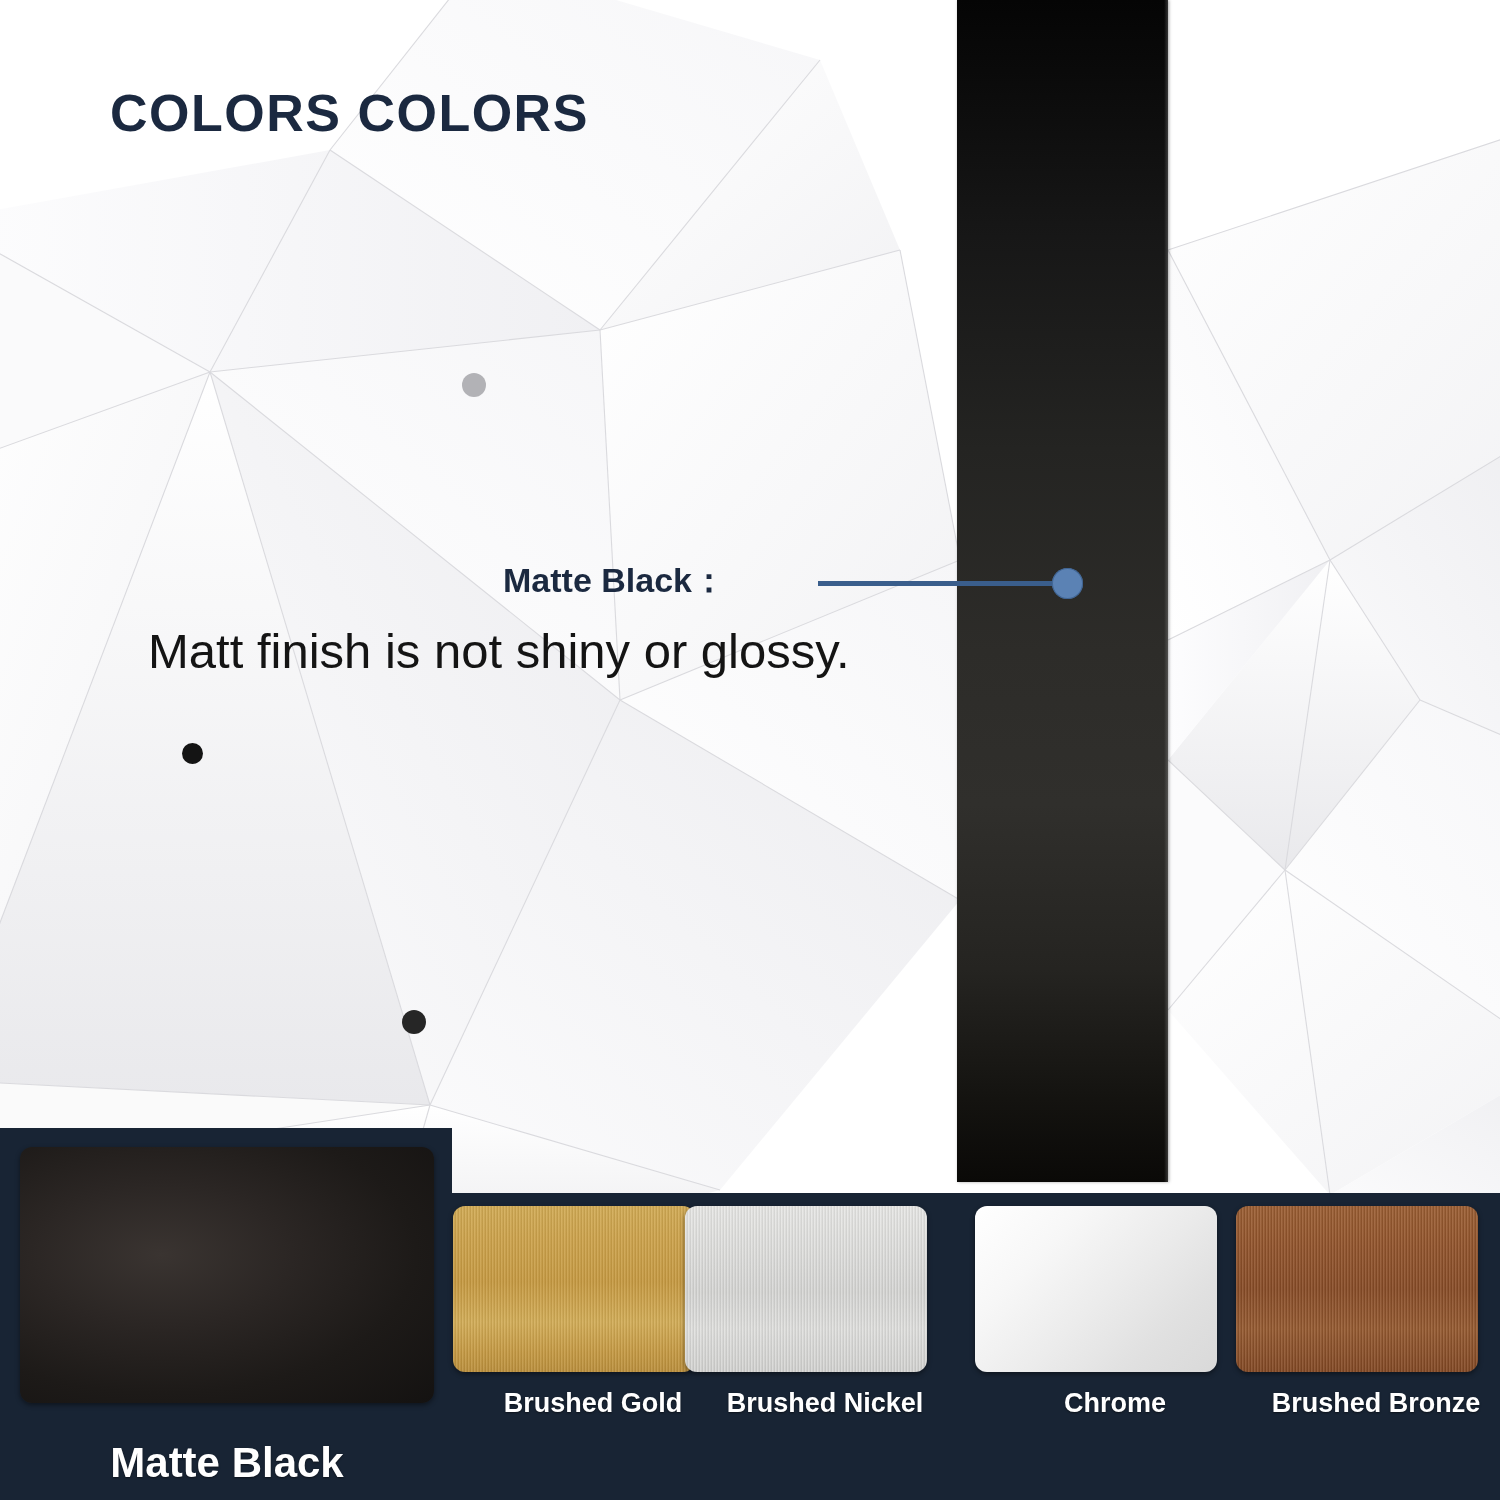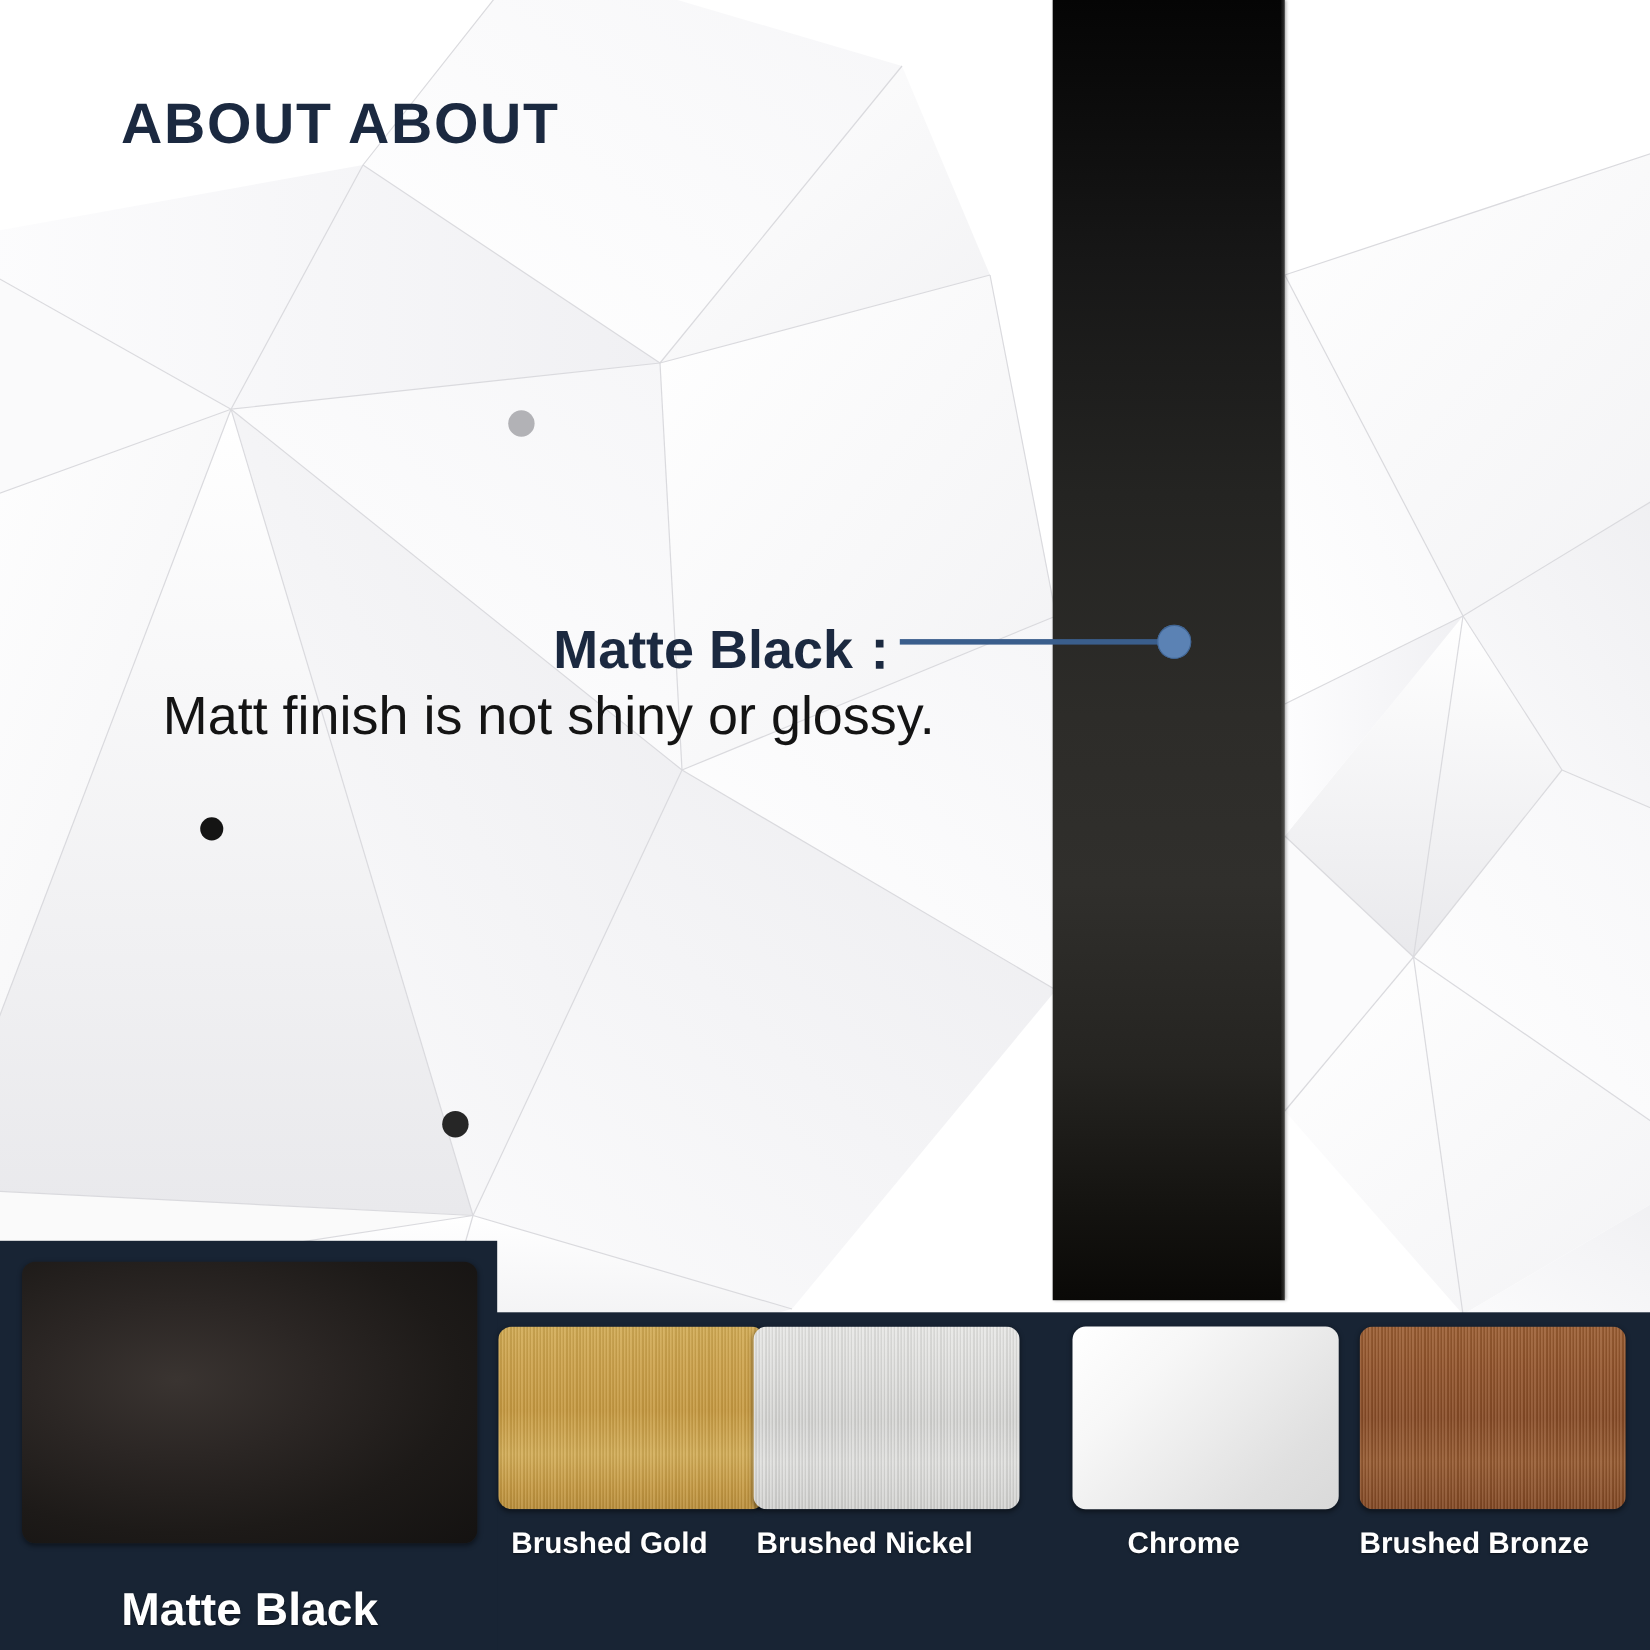--- a/index.html
+++ b/index.html
@@ -102,21 +102,21 @@
     font-size: 52px;
     font-weight: bold;
     letter-spacing: 1.5px;
     color: #1b2940;
     white-space: nowrap;
   }
   #callout-title {
     position: absolute;
     left: 503px;
     top: 558px;
-    font-size: 49px;
+    font-size: 34px;
     font-weight: bold;
     color: #1b2940;
     white-space: nowrap;
   }
   #callout-desc {
     position: absolute;
     left: 148px;
     top: 623px;
     font-size: 49px;
     font-weight: normal;
@@ -167,21 +167,21 @@
     width: 414px;
     height: 256px;
     background:
       radial-gradient(ellipse at 34% 42%, #3a3431 0%, #2b2624 34%, #1d1a18 66%, #141211 100%);
   }
   #cell-matte-black .swatch-label {
     margin-top: 36px;
     font-size: 42px;
   }
 
-  .cell-small { top: 1206px; width: 202px; }
+  .cell-small { top: 1206px; width: 280px; }
   .cell-small .swatch-tile { width: 242px; height: 166px; }
   .cell-small .swatch-label { margin-top: 16px; font-size: 27px; }
 
   #cell-brushed-gold { left: 453px; }
   #cell-brushed-nickel { left: 685px; }
   #cell-chrome { left: 975px; }
   #cell-brushed-bronze { left: 1236px; }
 
   
   .tex-gold {
@@ -300,21 +300,21 @@
       <line x1="1168" y1="250" x2="1560" y2="120"></line>
     </g>
   </svg>
 
   <div class="bg-dot" id="dot-gray"></div>
   <div class="bg-dot" id="dot-black-1"></div>
   <div class="bg-dot" id="dot-black-2"></div>
 
   <div id="product-bar"></div>
 
-  <div id="page-title">ABOUT ABOUT</div>
+  <div id="page-title">COLORS COLORS</div>
 
   <div id="callout-line"></div>
   <div id="callout-dot"></div>
   <div id="callout-title">Matte Black：</div>
   <div id="callout-desc">Matt finish is not shiny or glossy.</div>
 
   <div id="swatch-strip"></div>
   <div id="selected-panel"></div>
 
   <div class="swatch-cell" id="cell-matte-black">

